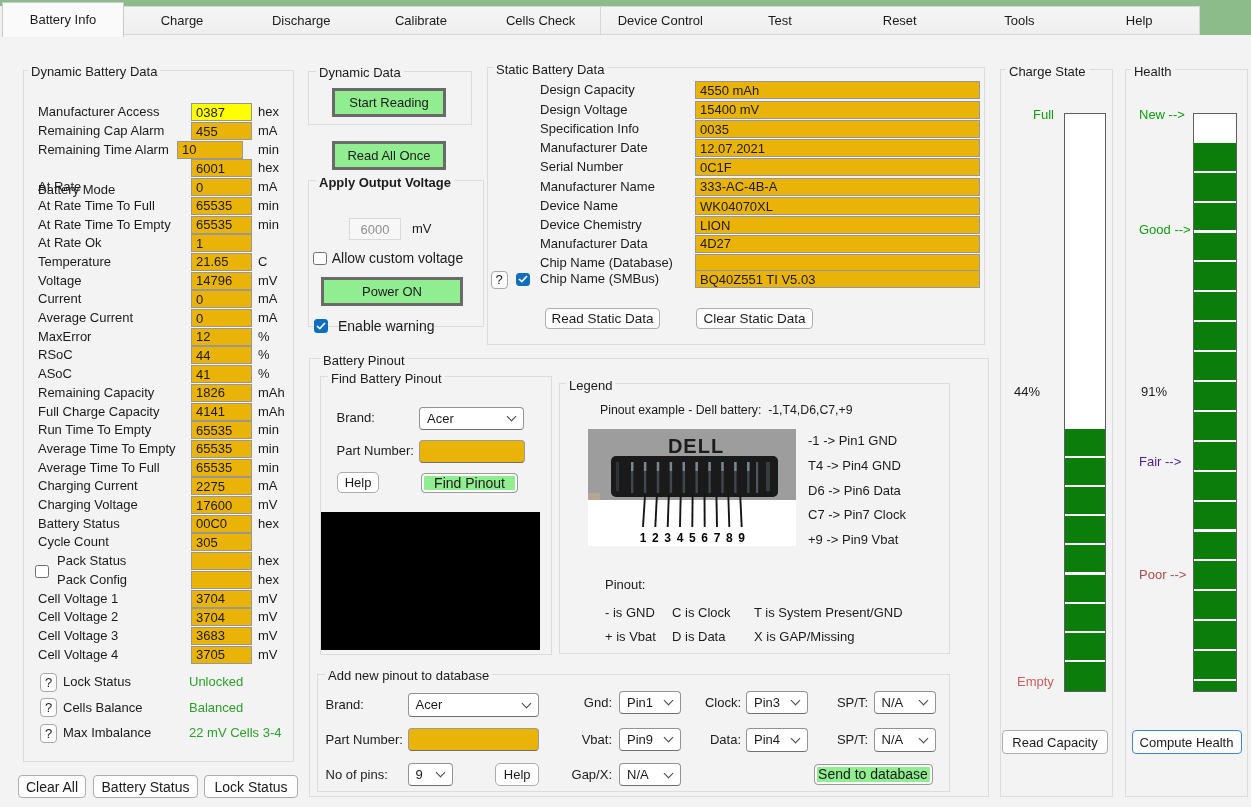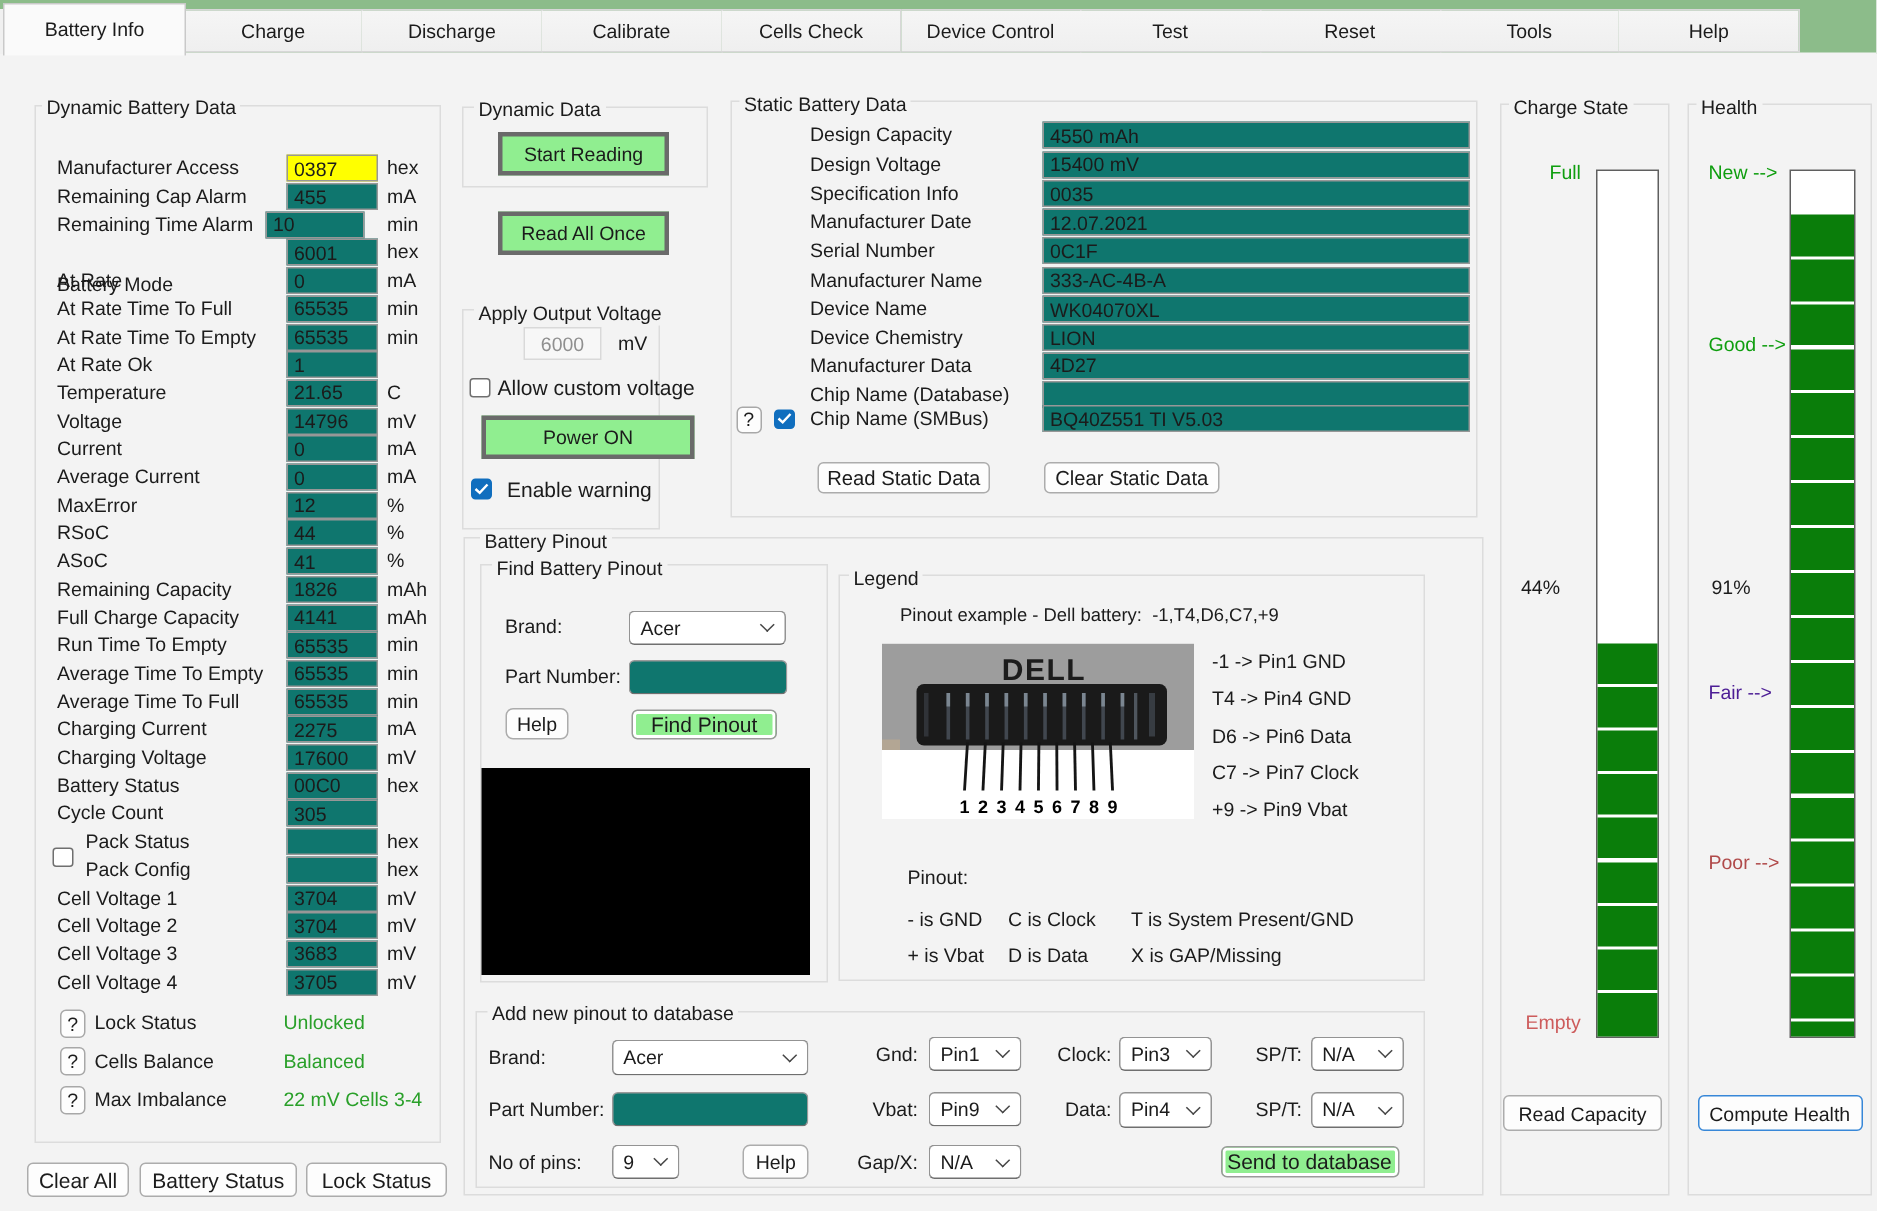--- a/index.html
+++ b/index.html
@@ -1,20 +1,20 @@
 <!DOCTYPE html>
 <html><head><meta charset="utf-8"><style>
 *{margin:0;padding:0;box-sizing:border-box;}
 html,body{width:1251px;height:807px;overflow:hidden;}
 body{font-family:"Liberation Sans",sans-serif;font-size:13px;color:#1b1b1b;background:#f3f3f3;position:relative;}
 .ab{position:absolute;}
 .lab{position:absolute;white-space:nowrap;line-height:16px;}
 .gb{position:absolute;border:1px solid #dcdcdc;}
 .gt{position:absolute;top:-6.5px;left:7px;background:#f3f3f3;padding:0 3px;white-space:nowrap;line-height:16px;}
-.tb{position:absolute;background:#0f766e;border:1px solid #979797;display:flex;align-items:center;padding-left:4px;white-space:nowrap;overflow:hidden;}
+.tb{position:absolute;background:#eab308;border:1px solid #979797;display:flex;align-items:center;padding-left:4px;white-space:nowrap;overflow:hidden;}
 .btng{position:absolute;background:#90ee90;border:3px solid #6a6a6a;display:flex;align-items:center;justify-content:center;font-size:13px;white-space:nowrap;}
 .btnw{position:absolute;background:#fdfdfd;border:1px solid #acacac;border-radius:4px;display:flex;align-items:center;justify-content:center;font-size:13px;white-space:nowrap;}
 .btngt{position:absolute;background:#90ee90;border:1px solid #9a9a9a;border-radius:4px;box-shadow:inset 0 0 0 2px #fff;display:flex;align-items:center;justify-content:center;white-space:nowrap;}
 .qb{position:absolute;background:#fdfdfd;border:1px solid #a8a8a8;border-radius:4px;display:flex;align-items:center;justify-content:center;font-size:13px;}
 .cb{position:absolute;width:13.5px;height:13.5px;background:#fff;border:1px solid #6f6f6f;border-radius:2.5px;}
 .cbc{position:absolute;width:13.5px;height:13.5px;background:#106ebe;border:1px solid #106ebe;border-radius:3px;display:flex;align-items:center;justify-content:center;}
 .dd{position:absolute;background:#fff;border:1px solid #939393;border-bottom-color:#6f6f6f;border-radius:4px;display:flex;align-items:center;padding-left:7px;white-space:nowrap;}
 .chev{position:absolute;right:8px;top:50%;width:7px;height:7px;border-right:1.6px solid #454545;border-bottom:1.6px solid #454545;transform:translateY(-72%) rotate(45deg);}
 .bar{position:absolute;background:#fff;border:1px solid #5f5f5f;}
 </style></head><body>
@@ -133,21 +133,21 @@
 <div class="lab" style="left:63.0px;top:725.0px;">Max Imbalance</div>
 <div class="lab" style="left:189.0px;top:725.0px;color:#2aa02a;">22&nbsp;mV Cells 3-4</div>
 <div class="btnw" style="left:18px;top:775px;width:68px;height:23px;font-size:14px;">Clear All</div>
 <div class="btnw" style="left:93px;top:775px;width:105px;height:23px;font-size:14px;">Battery Status</div>
 <div class="btnw" style="left:204px;top:775px;width:94px;height:23px;font-size:14px;">Lock Status</div>
 <div class="gb" style="left:308.0px;top:70.5px;width:163.5px;height:54.5px;">
     <span class="gt" style="left:7.0px;">Dynamic Data</span>
   </div>
 <div class="btng" style="left:332px;top:88px;width:114px;height:29px;">Start Reading</div>
 <div class="btng" style="left:332px;top:140.5px;width:114px;height:29.5px;">Read All Once</div>
-<div class="gb" style="left:308.0px;top:206px;width:132px;height:147.0px;">
+<div class="gb" style="left:308.0px;top:180px;width:176px;height:147.0px;font-weight:bold;">
     <span class="gt" style="left:7.0px;">Apply Output Voltage</span>
   </div>
 <div class="tb" style="left:349px;top:218px;width:52px;height:22px;background:#f7f7f7;border:1px solid #d9d9d9;color:#8f8f8f;justify-content:center;padding-left:0;">6000</div>
 <div class="lab" style="left:412.0px;top:221.0px;">mV</div>
 <div class="cb" style="left:313.4px;top:251.5px;"></div>
 <div class="lab" style="left:331.7px;top:250.0px;font-size:14.0px;">Allow custom voltage</div>
 <div class="btng" style="left:321px;top:277px;width:142px;height:29px;">Power ON</div>
 <div class="cbc" style="left:314px;top:319px;">
     <svg width="10" height="8" viewBox="0 0 10 8">
       <path d="M1 4 L3.8 6.6 L9 1" stroke="#fff" stroke-width="1.6" fill="none"></path>

